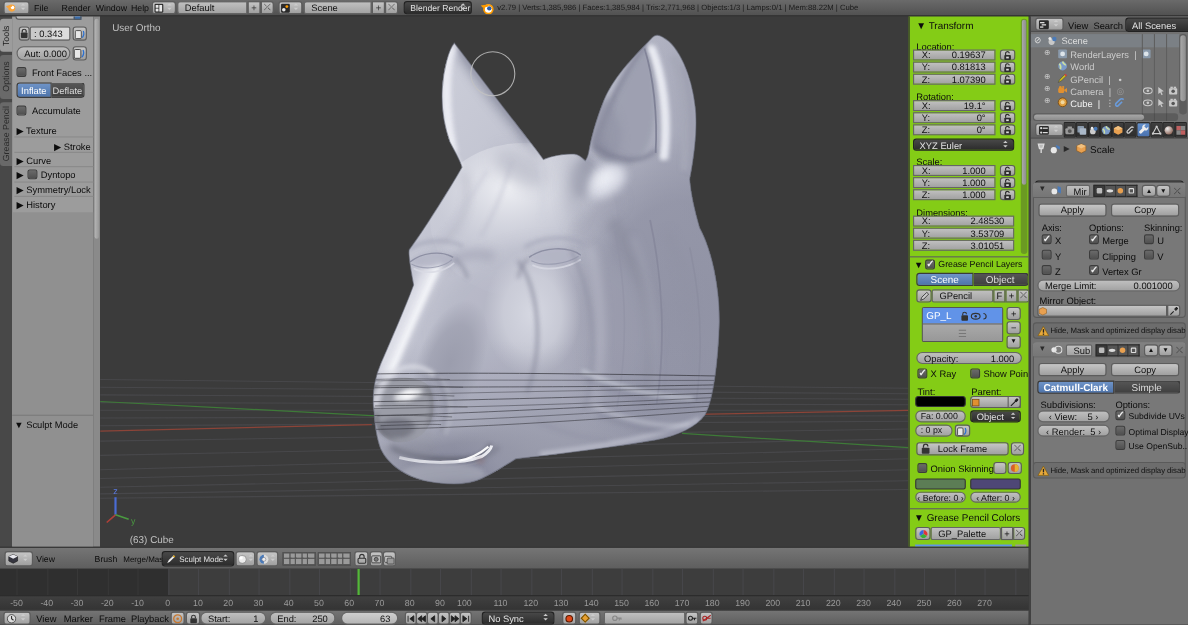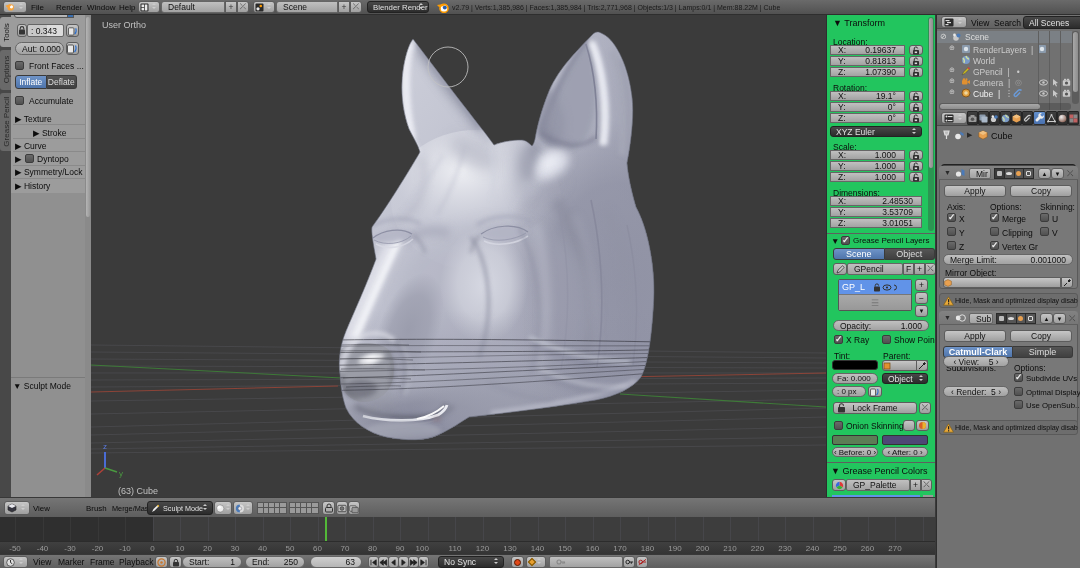--- a/index.html
+++ b/index.html
@@ -112,21 +112,21 @@
   <div class="abs" style="left:4px;top:60px;width:62px;height:14px;display:flex;">
     <div style="flex:1;background:linear-gradient(#6f94c8,#4e74ab);border:1px solid #3a3a3a;border-radius:3px 0 0 3px;color:#fff;display:flex;align-items:center;justify-content:center;font-size:8.5px;">Inflate</div>
     <div style="flex:1;background:linear-gradient(#555,#404040);border:1px solid #3a3a3a;border-left:none;border-radius:0 3px 3px 0;color:#ddd;display:flex;align-items:center;justify-content:center;font-size:8.5px;">Deflate</div>
   </div>
 
   <span class="chk abs" style="left:4px;top:81px;"></span>
   <div class="abs lbl" style="left:18px;top:81px;">Accumulate</div>
 
   <div class="abs lbl" style="left:4px;top:99px;">▶ Texture</div>
   <div class="abs" style="left:2px;top:109px;width:78px;border-top:1px solid #8a8a8a;"></div>
-  <div class="abs lbl" style="left:4px;top:113px;padding-left:18px;">▶ Stroke</div>
+  <div class="abs lbl" style="left:20px;top:113px;padding-left:18px;">▶ Stroke</div>
   <div class="abs" style="left:2px;top:123px;width:78px;border-top:1px solid #8a8a8a;"></div>
   <div class="abs lbl" style="left:4px;top:126px;">▶ Curve</div>
   <div class="abs" style="left:2px;top:136px;width:78px;border-top:1px solid #8a8a8a;"></div>
   <div class="abs lbl" style="left:4px;top:139px;">▶</div>
   <span class="chk abs" style="left:14px;top:139px;"></span>
   <div class="abs lbl" style="left:26px;top:139px;">Dyntopo</div>
   <div class="abs" style="left:2px;top:150px;width:78px;border-top:1px solid #8a8a8a;"></div>
   <div class="abs lbl" style="left:4px;top:152px;">▶ Symmetry/Lock</div>
   <div class="abs" style="left:2px;top:163px;width:78px;border-top:1px solid #8a8a8a;"></div>
   <div class="abs lbl" style="left:4px;top:166px;">▶ History</div>
@@ -371,21 +371,21 @@
       <line x1="0" y1="0" x2="-8" y2="7" stroke="#b04038" stroke-width="1.5"></line>
       <line x1="0" y1="0" x2="12" y2="4" stroke="#4a9a40" stroke-width="1.5"></line>
       <text x="-2" y="-19" fill="#5a7ae0" font-size="8">z</text>
       <text x="14" y="8" fill="#4a9a40" font-size="8">y</text>
     </g>
   </svg>
   <div class="abs" style="left:11px;top:5px;color:#c0c0c0;font-size:9px;">User Ortho</div>
   <div class="abs" style="left:27px;top:471px;color:#c0c0c0;font-size:9px;">(63) Cube</div>
 </div>
 
-<div class="abs" id="npanel" style="left:826px;top:15px;width:109px;height:482px;background:#22c55e;border-left:1px solid #2e2e2e;overflow:hidden;">
+<div class="abs" id="npanel" style="left:826px;top:15px;width:109px;height:482px;background:#84cc16;border-left:1px solid #2e2e2e;overflow:hidden;">
   <div class="abs lbl" style="left:6px;top:3px;font-size:9px;">▼ Transform</div>
   <div class="abs lbl" style="left:6px;top:22px;">Location:</div>
   <div class="abs nrow" style="left:3px;top:30px;">
         <div class="field" style="width:75px;height:10px;border-radius:0;padding:0 8px 0 7px;">
           <span>X:</span>
           <span style="margin-left:auto">0.19637</span>
         </div>
         <div class="btn" style="position:absolute;left:79px;top:0;width:14px;height:10px;">
           <svg width="8" height="9" viewBox="0 0 8 9">
             <rect x="1" y="4" width="6" height="4.5" rx="0.8" fill="#2e2e2e"></rect>
@@ -1049,21 +1049,21 @@
       </svg>
   <svg class="abs" style="left:17px;top:20px;" width="11" height="10" viewBox="0 0 11 10">
         <circle cx="4" cy="6.5" r="2.8" fill="#e8e8e8"></circle>
         <path d="M6 1.5 L9.5 3.5 V6 L6.5 4.5Z" fill="#4a7ab8"></path>
       </svg>
   <div class="abs" style="left:30px;top:21px;color:#2a2a2a;font-size:7px;">▶</div>
   <svg class="abs" style="left:41px;top:20px;" width="10" height="10" viewBox="0 0 10 10">
         <path d="M5 0.8 L9.2 2.8 V7 L5 9.2 L0.8 7 V2.8Z" fill="#e8a050" stroke="#8a5a20" stroke-width="0.6"></path>
         <path d="M5 0.8 L9.2 2.8 L5 5 L0.8 2.8Z" fill="#f0c080"></path>
       </svg>
-  <div class="abs lbl" style="left:54px;top:21px;font-size:9px;">Cube</div>
+  <div class="abs lbl" style="left:54px;top:21px;font-size:9px;">Scale</div>
   <div class="abs ddark" style="left:4px;top:38px;width:135px;height:13px;margin-top:16px;">Add Modifier<span class="updn" style="position:absolute;right:3px;"></span></div>
 
   <div class="abs" style="left:2px;top:56px;width:139px;height:123px;background:#787878;border:1px solid #5a5a5a;border-radius:3px;"></div>
   <div class="abs" style="left:2px;top:56px;width:139px;height:14px;background:linear-gradient(#828282,#767676);border-bottom:1px solid #5f5f5f;border-radius:3px 3px 0 0;"></div>
   <div class="abs" style="left:7px;top:59px;color:#2a2a2a;font-size:7px;">▼</div>
   <svg class="abs" style="left:18px;top:58px;" width="11" height="10" viewBox="0 0 11 10">
         <circle cx="3.5" cy="6" r="2.6" fill="#e8e8e8"></circle>
         <path d="M6.5 1 L9.5 2.5 V8 L6.5 6.5Z" fill="#4a7ab8"></path>
       </svg>
   <div class="abs field fieldsq" style="left:32px;top:58px;width:22px;height:11px;">Mir</div>
@@ -1155,21 +1155,21 @@
   <div class="abs btn" style="left:116px;top:203px;width:13px;height:11px;font-size:6px;">▼</div>
   <div class="abs" style="left:132px;top:204px;color:#2a2a2a;font-size:8px;">⤫</div>
   <div class="abs btn" style="left:7px;top:220px;width:62px;height:12px;border-radius:3px;">Apply</div>
   <div class="abs btn" style="left:73px;top:220px;width:62px;height:12px;border-radius:3px;">Copy</div>
   <div class="abs" style="left:6px;top:236px;width:130px;height:12px;display:flex;">
     <div style="flex:1.15;background:linear-gradient(#6f94c8,#4e74ab);border:1px solid #3a3a3a;border-radius:3px 0 0 3px;color:#fff;display:flex;align-items:center;justify-content:center;font-weight:bold;">Catmull-Clark</div>
     <div style="flex:1;background:linear-gradient(#555,#404040);border:1px solid #3a3a3a;border-left:none;border-radius:0 3px 3px 0;color:#ddd;display:flex;align-items:center;justify-content:center;">Simple</div>
   </div>
   <div class="abs lbl" style="left:9px;top:253px;">Subdivisions:</div>
   <div class="abs lbl" style="left:77px;top:253px;">Options:</div>
-  <div class="abs field" style="left:6px;top:246px;width:66px;height:11px;justify-content:center;">‹ View: &nbsp;&nbsp;&nbsp;5 ›</div>
+  <div class="abs field" style="left:6px;top:263px;width:66px;height:11px;justify-content:center;">‹ View: &nbsp;&nbsp;&nbsp;5 ›</div>
   <div class="abs field" style="left:6px;top:276px;width:66px;height:11px;justify-content:center;">‹ Render: &nbsp;5 ›</div>
   <span class="chk on abs" style="left:77px;top:263px;"></span>
       <div class="abs lbl" style="left:89px;top:264px;font-size:7.8px;">Subdivide UVs</div>
   <span class="chk abs" style="left:77px;top:277px;"></span>
       <div class="abs lbl" style="left:89px;top:278px;font-size:7.8px;">Optimal Display</div>
   <span class="chk abs" style="left:77px;top:290px;"></span>
       <div class="abs lbl" style="left:89px;top:291px;font-size:7.8px;">Use OpenSub...</div>
 
   <div class="abs warn" style="left:2px;top:310px;">
         <div style="width:139px;height:15px;background:#6d6d6d;border:1px solid #5a5a5a;border-radius:3px;display:flex;align-items:center;padding:0 3px;">

